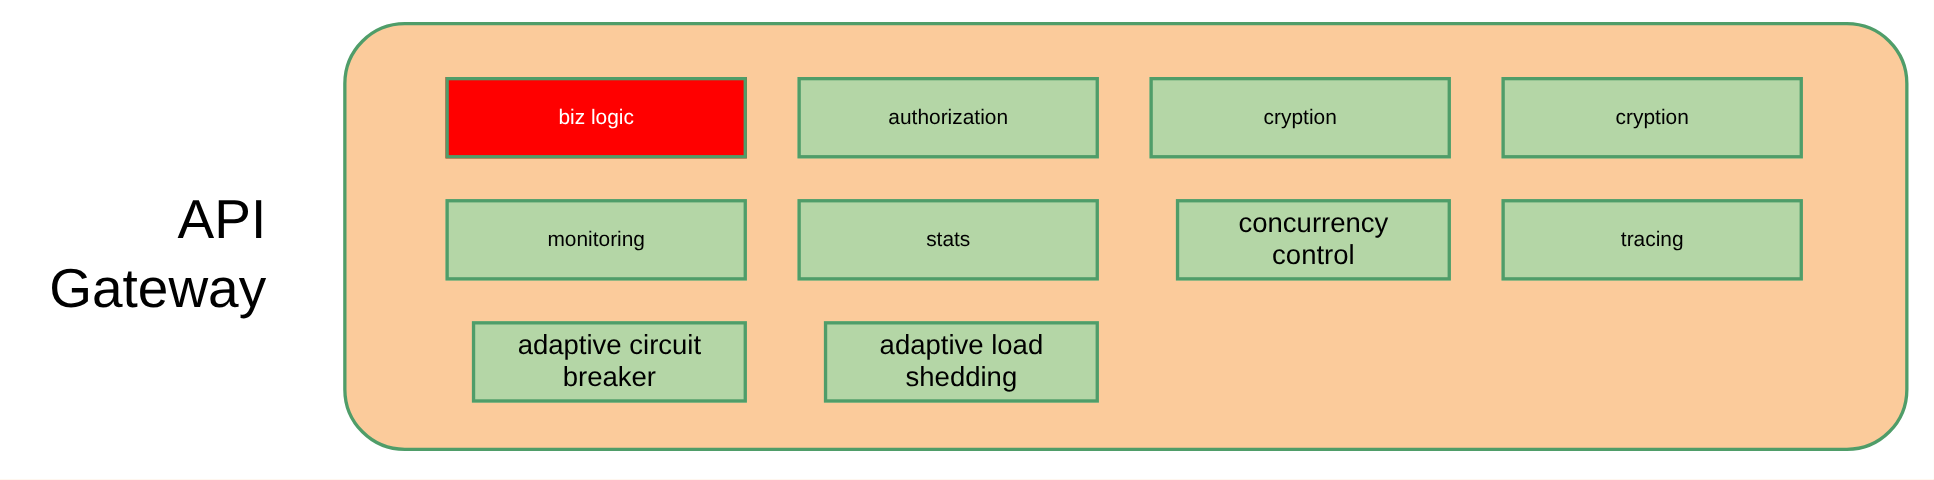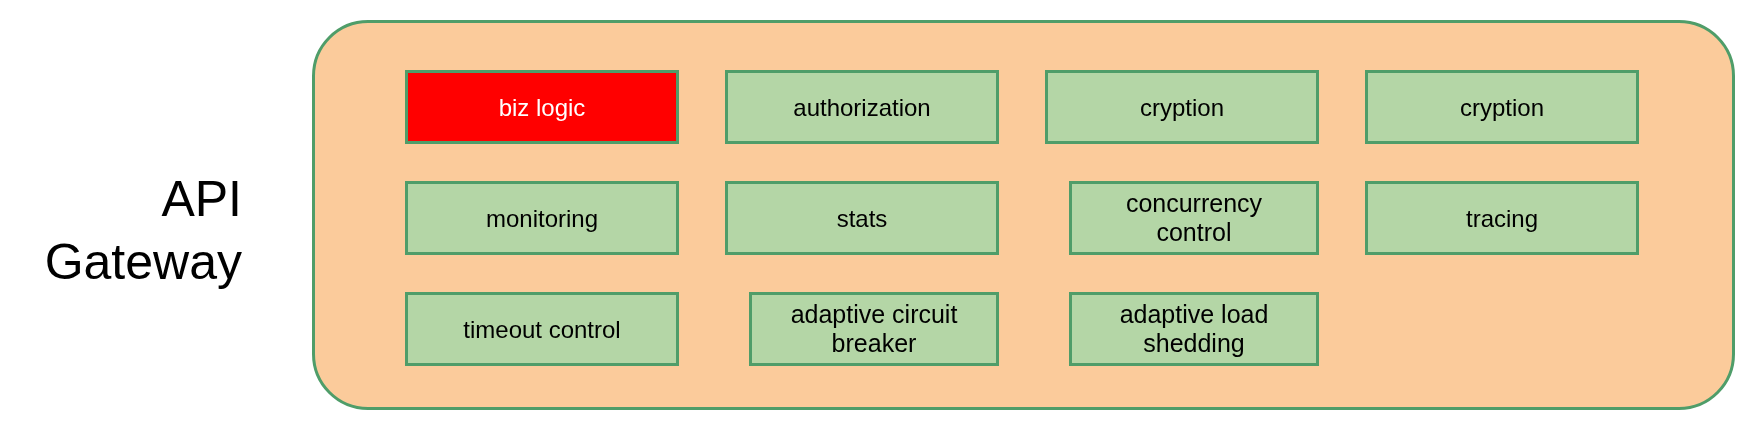--- a/index.html
+++ b/index.html
@@ -45,21 +45,21 @@
     column-gap:46px;
     row-gap:37px;
   }
   .box{
     background:var(--green-fill);
     border:3px solid var(--green-border);
     display:flex;
     align-items:center;
     justify-content:center;
     text-align:center;
-    font-size:24px;
+    font-size:19px;
     line-height:33px;
     white-space:pre-line;
     color:var(--text);
   }
   .box.two-line{
     font-size:25px;
     line-height:29px;
     margin-left:24px;
   }
   .box.highlight{
@@ -77,19 +77,18 @@
   <div class="grid">
     <div class="box highlight">biz logic</div>
     <div class="box">authorization</div>
     <div class="box">cryption</div>
     <div class="box">cryption</div>
     <div class="box">monitoring</div>
     <div class="box">stats</div>
     <div class="box two-line">concurrency
 control</div>
     <div class="box">tracing</div>
-    <div class="box">timeout control</div>
     <div class="box two-line">adaptive circuit
 breaker</div>
     <div class="box two-line">adaptive load
 shedding</div>
   </div>
 </div>
 
 </body></html>

